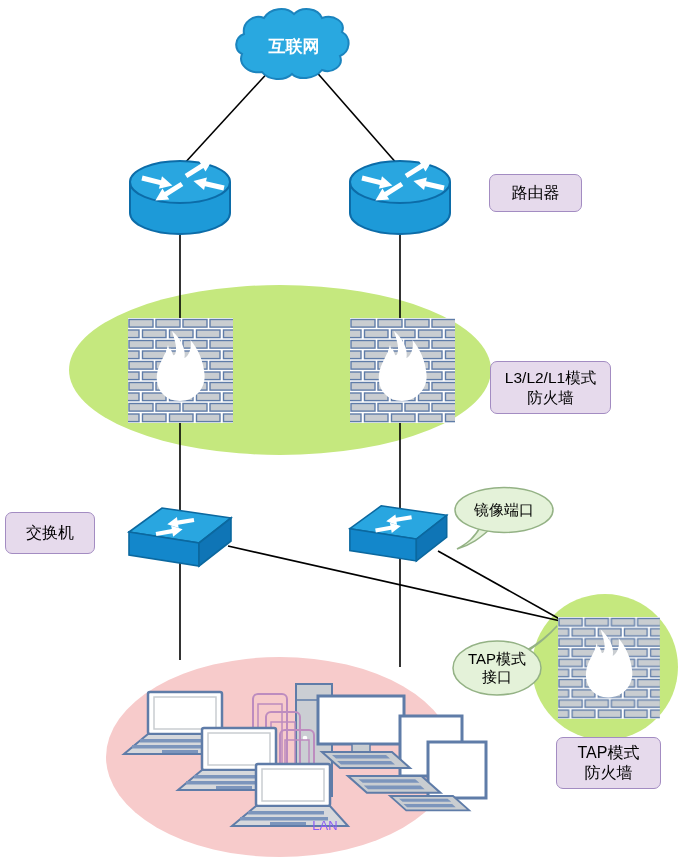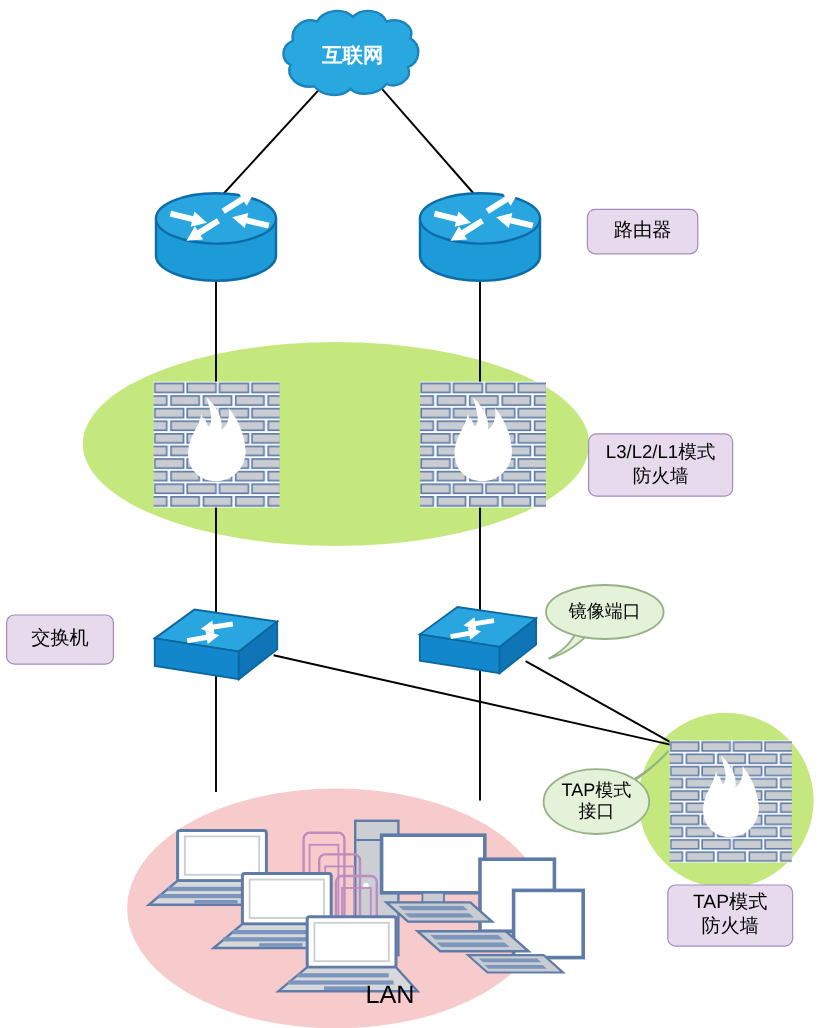--- a/index.html
+++ b/index.html
@@ -169,15 +169,15 @@
 <div class="bubble-text" style="left:455px;top:648px;width:84px;height:40px;">
   <span>TAP模式</span>
   <span>接口</span>
 </div>
 
 <div class="lbl" style="left:556px;top:737px;width:105px;height:52px;">
   <span>TAP模式</span>
   <span>防火墙</span>
 </div>
 
-<div class="plain-text" style="left:285px;top:818px;width:80px;font-size:21px;color:#000000;">LAN</div>
+<div class="plain-text" style="left:285px;top:818px;width:80px;font-size:13px;color:#8b5cf6;">LAN</div>
 
 </div>
 
 </body></html>

